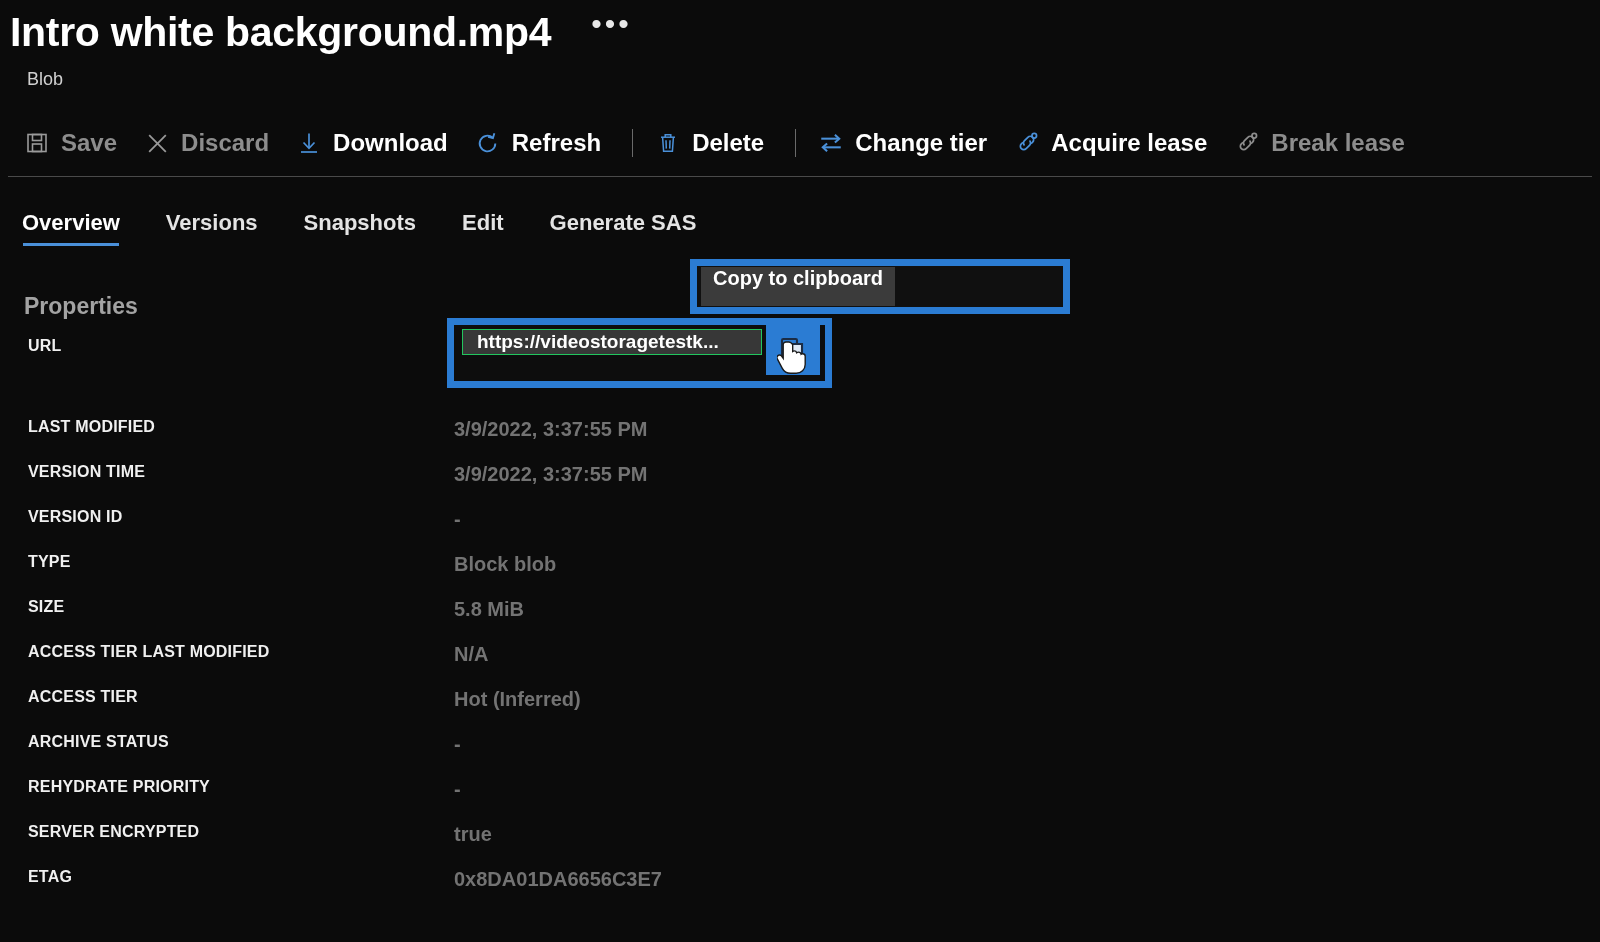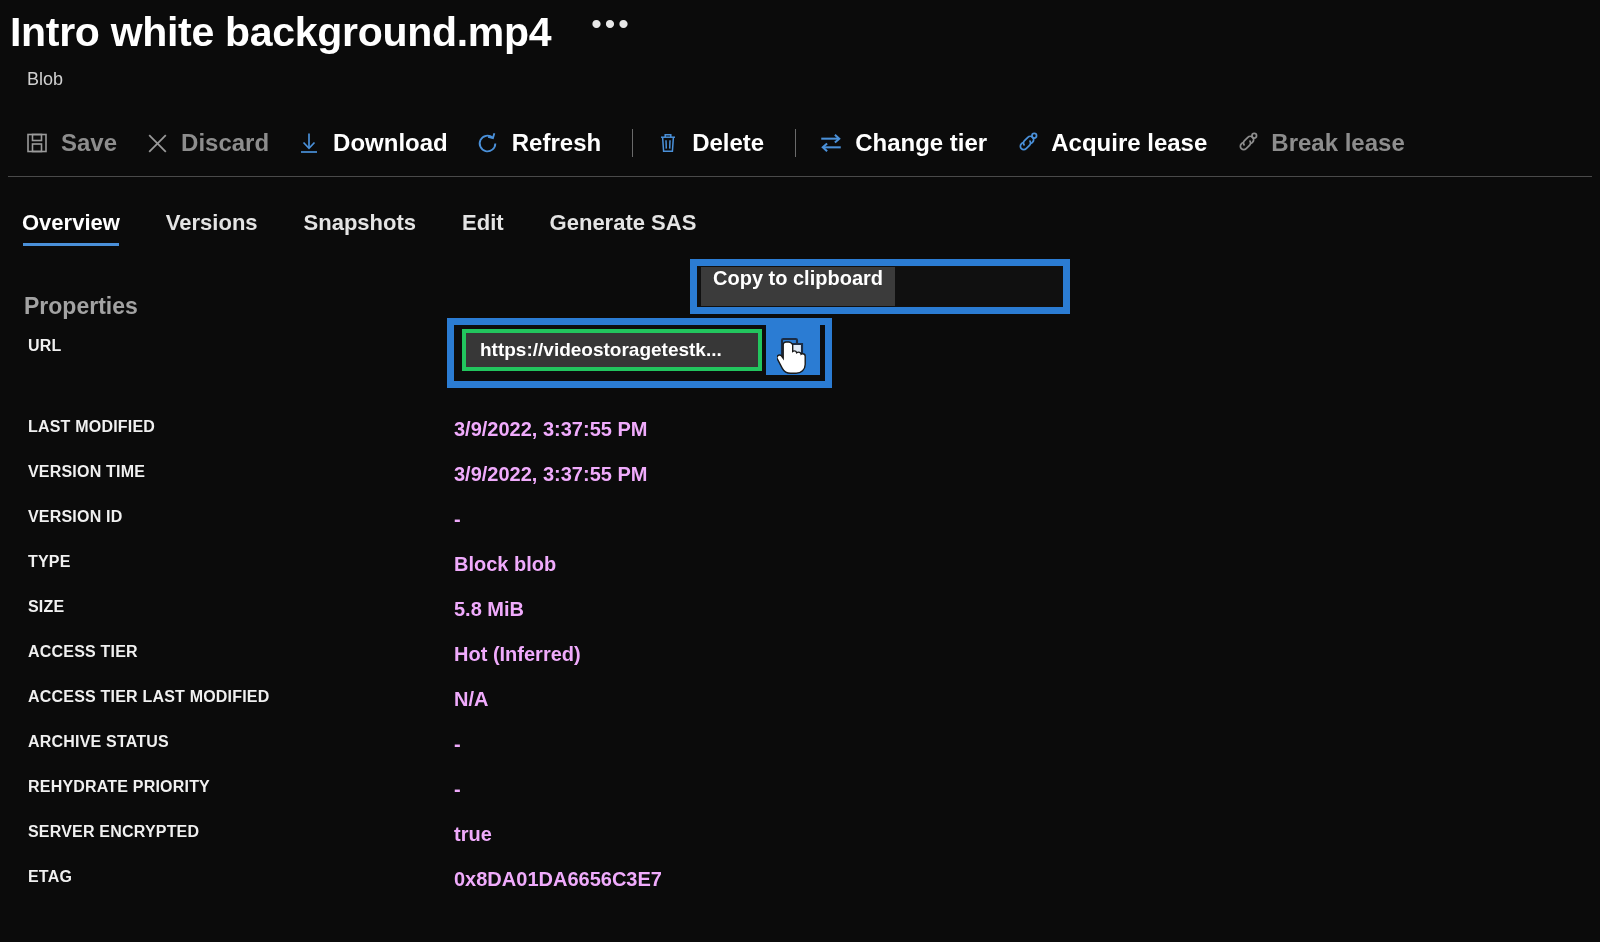--- a/index.html
+++ b/index.html
@@ -153,21 +153,21 @@
     color: #f0f0f0;
     letter-spacing: 0.2px;
     white-space: nowrap;
   }
   .prop-val {
     position: absolute;
     left: 430px;
     top: 0;
     font-size: 20px;
     font-weight: 600;
-    color: #f0abfc;
+    color: #737373;
     white-space: nowrap;
   }
 
   
   #url-highlight {
     position: absolute;
     left: 447px; top: 318px;
     width: 385px; height: 70px;
     border: 7px solid #2b7cd3;
     box-sizing: border-box;
@@ -175,23 +175,23 @@
   }
   #url-control {
     position: absolute;
     left: 8px; top: 4px;
     display: flex;
     align-items: stretch;
     height: 42px;
   }
   #url-input {
     width: 300px;
-    height: 42px;
+    height: 26px;
     background: #373737;
-    border: 4px solid #22c55e;
+    border: 1px solid #22c55e;
     box-sizing: border-box;
     display: flex;
     align-items: center;
     padding-left: 14px;
     font-size: 19px;
     font-weight: 600;
     color: #ffffff;
     overflow: hidden;
     white-space: nowrap;
     cursor: text;
@@ -384,26 +384,26 @@
   </div>
   <div class="prop-row">
     <div class="prop-key">TYPE</div>
     <div class="prop-val">Block blob</div>
   </div>
   <div class="prop-row">
     <div class="prop-key">SIZE</div>
     <div class="prop-val">5.8 MiB</div>
   </div>
   <div class="prop-row">
+    <div class="prop-key">ACCESS TIER LAST MODIFIED</div>
+    <div class="prop-val">N/A</div>
+  </div>
+  <div class="prop-row">
     <div class="prop-key">ACCESS TIER</div>
     <div class="prop-val">Hot (Inferred)</div>
-  </div>
-  <div class="prop-row">
-    <div class="prop-key">ACCESS TIER LAST MODIFIED</div>
-    <div class="prop-val">N/A</div>
   </div>
   <div class="prop-row">
     <div class="prop-key">ARCHIVE STATUS</div>
     <div class="prop-val">-</div>
   </div>
   <div class="prop-row">
     <div class="prop-key">REHYDRATE PRIORITY</div>
     <div class="prop-val">-</div>
   </div>
   <div class="prop-row">

